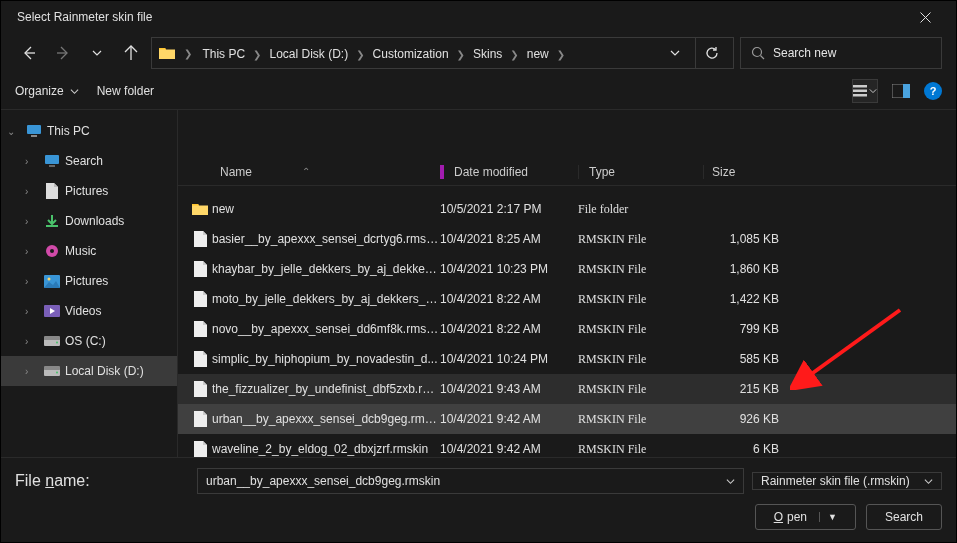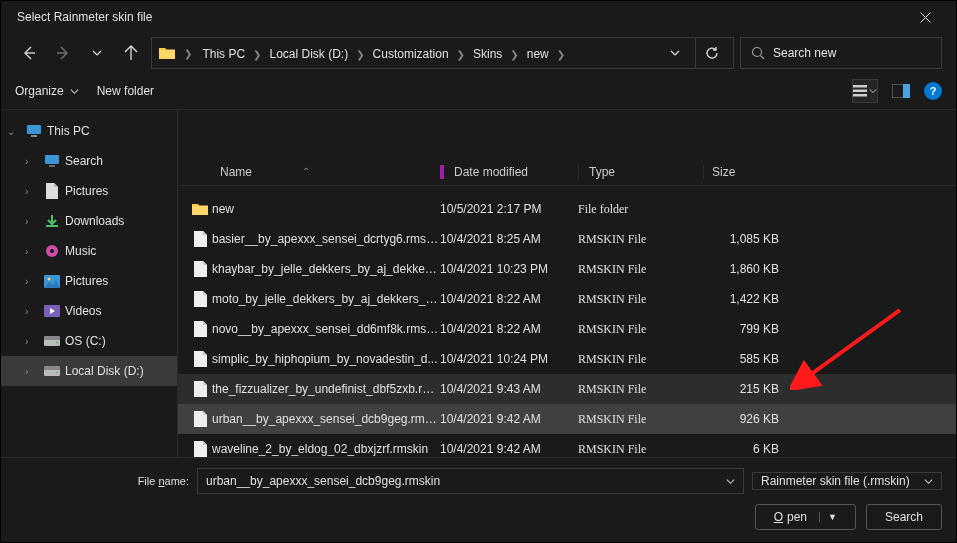--- a/index.html
+++ b/index.html
@@ -49,21 +49,21 @@
 .file-row.hover { background: #2d2d2d; }
 .file-row.selected { background: #404040; }
 .row-icon { width: 34px; display: flex; align-items: center; justify-content: center; padding-left: 10px; }
 .row-name { width: 228px; white-space: nowrap; overflow: hidden; text-overflow: ellipsis; }
 .row-date { width: 138px; }
 .row-type { width: 125px; font-family: Liberation Serif, serif; }
 .row-size { width: 104px; text-align: right; padding-right: 28px; }
 
 .footer { padding: 10px 14px 12px 14px; border-top: 1px solid #2a2a2a; }
 .filename-row { display: flex; align-items: center; gap: 8px; margin-bottom: 10px; }
-.filename-label { color: #e0e0e0; font-size: 11px; text-align: right; width: 174px; }
+.filename-label { color: #e0e0e0; font-size: 16px; width: 174px; }
 .filename-label .underline { text-decoration: underline; }
 .filename-input { flex: 1; height: 26px; background: #1a1a1a; border: 1px solid #3a3a3a; color: #e0e0e0; font-size: 12px; padding: 0 8px; display: flex; align-items: center; justify-content: space-between; }
 .filter-select { width: 190px; height: 18px; background: #1a1a1a; border: 1px solid #3a3a3a; color: #e0e0e0; font-size: 12px; padding: 0 8px; display: flex; align-items: center; justify-content: space-between; }
 .button-row { display: flex; justify-content: flex-end; gap: 10px; }
 .dlg-btn { height: 26px; padding: 0 18px; background: #1a1a1a; border: 1px solid #555; color: #e0e0e0; font-size: 12px; border-radius: 3px; display: flex; align-items: center; gap: 4px; }
 .dlg-btn .underline { text-decoration: underline; }
 .split-caret { border-left: 1px solid #555; margin-left: 8px; padding-left: 8px; font-size: 9px; }
 
 .arrow-overlay { position: absolute; left: 790px; top: 300px; pointer-events: none; }
 

